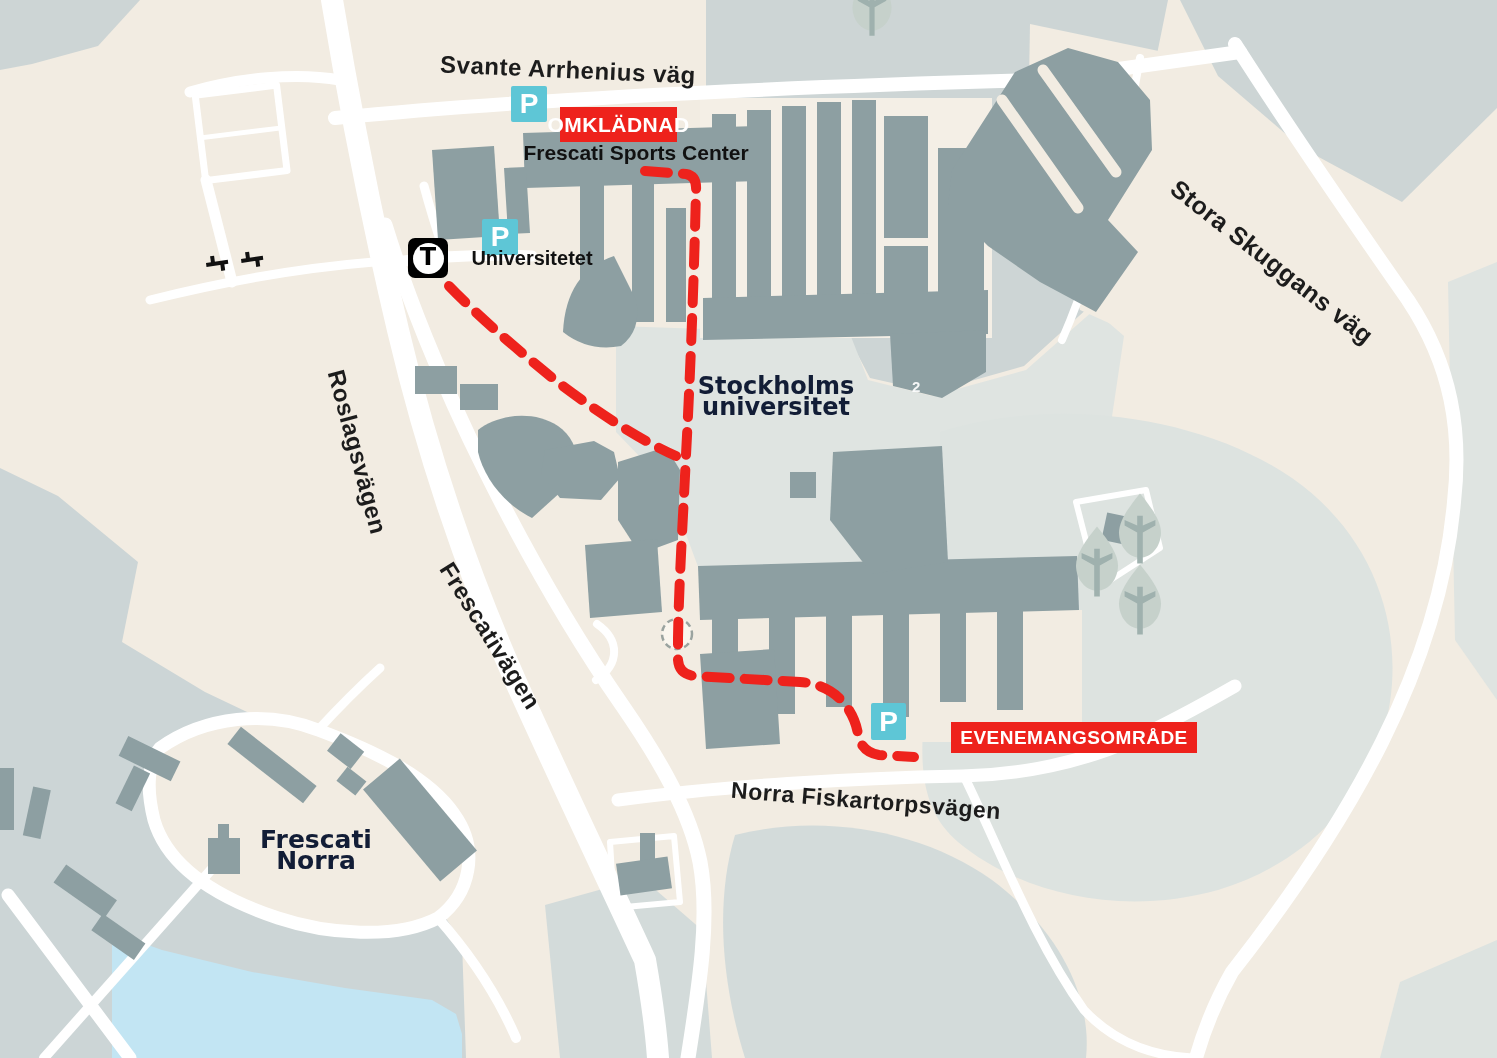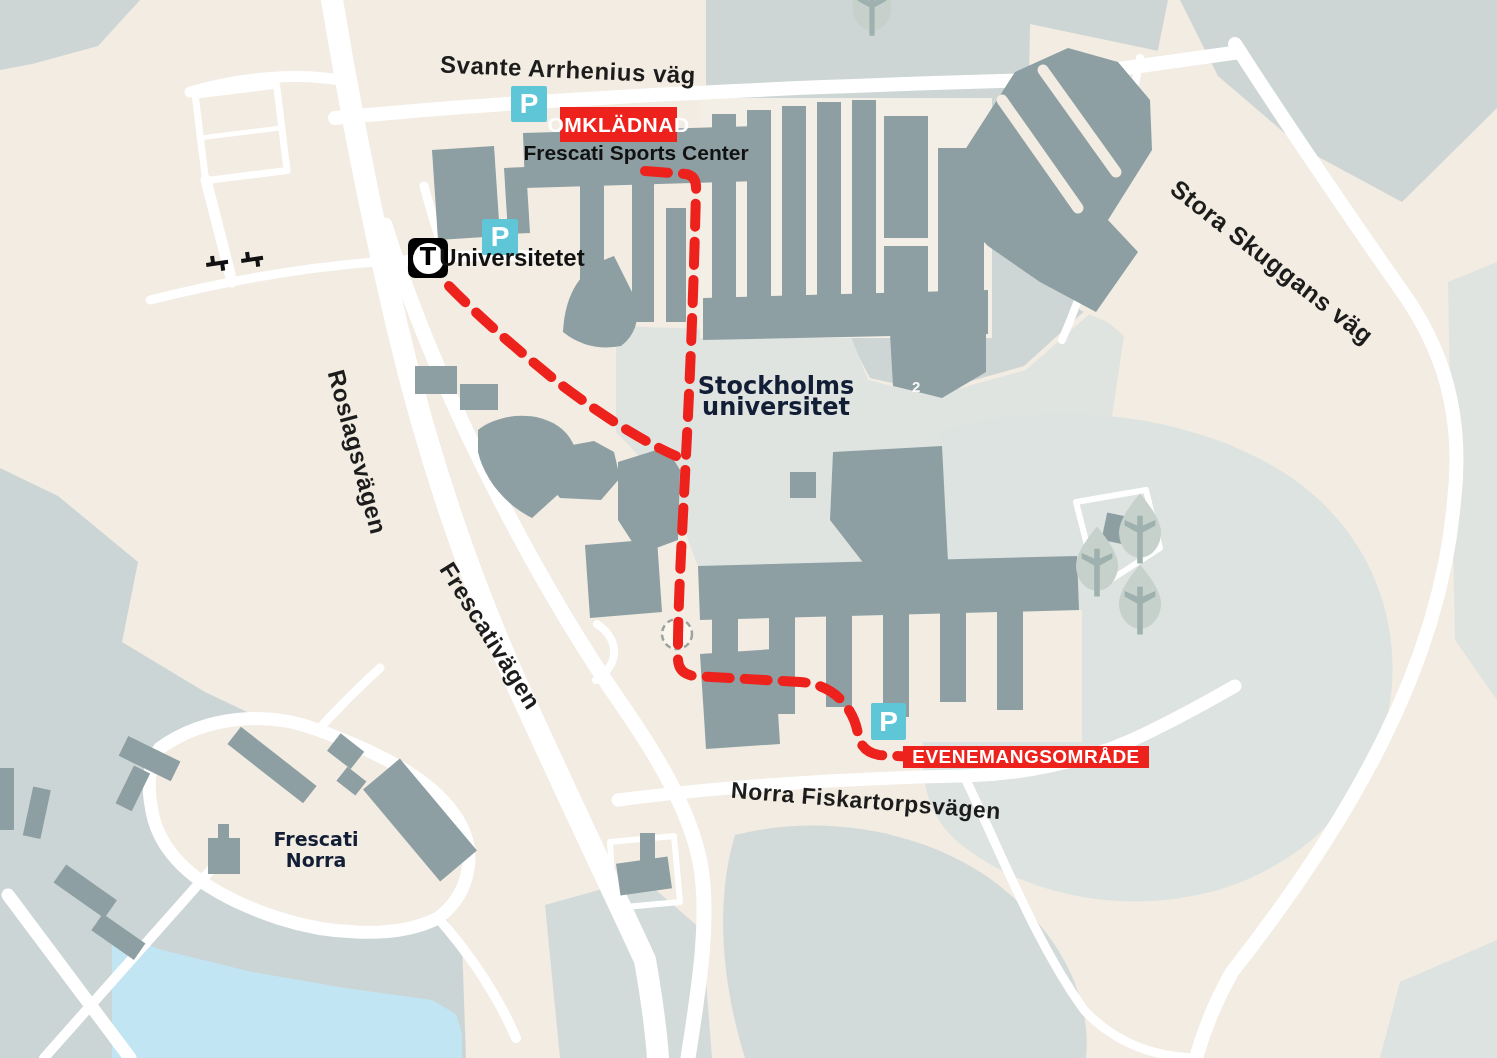--- a/index.html
+++ b/index.html
@@ -17,39 +17,39 @@
   .road-label.svante{left:568px;top:70px;transform:translate(-50%,-50%) rotate(2.5deg);}
   .road-label.roslags{left:357px;top:452px;transform:translate(-50%,-50%) rotate(75deg);}
   .road-label.frescativ{left:490px;top:636px;transform:translate(-50%,-50%) rotate(58deg);}
   .road-label.stora{left:1272px;top:262px;font-size:25px;transform:translate(-50%,-50%) rotate(38deg);}
   .road-label.norra{left:866px;top:801px;font-size:23px;transform:translate(-50%,-50%) rotate(4.5deg);}
   .place-label{
     position:absolute;transform:translate(-50%,-50%);white-space:nowrap;
     font-weight:700;color:#111111;font-size:21px;
   }
   .place-label.sports{left:636px;top:153px;text-align:center;}
-  .place-label.tstation{left:512px;top:258px;font-size:24px;}
+  .place-label.tstation{left:532px;top:258px;font-size:20px;}
   .navy{
     position:absolute;transform:translate(-50%,-50%);text-align:center;
     font-family:"DejaVu Sans",sans-serif;font-weight:700;color:#121d36;
-    font-size:19px;line-height:21px;white-space:nowrap;
+    font-size:25px;line-height:21px;white-space:nowrap;
   }
   .navy.univ{left:776px;top:397px;font-size:24px;}
   .navy.hage{left:316px;top:850px;}
   .map-number{
     position:absolute;left:912px;top:378px;color:#ffffff;opacity:.92;
     font-weight:700;font-size:15px;
   }
   .banner{
     position:absolute;background:#ee221c;color:#ffffff;font-weight:700;
     display:flex;align-items:center;justify-content:center;
     letter-spacing:.5px;white-space:nowrap;
   }
   .banner.omkladnad{left:560px;top:107px;width:117px;height:35px;font-size:21px;}
-  .banner.evenemang{left:903px;top:722px;width:246px;height:22px;font-size:19px;margin-top:24px;}
+  .banner.evenemang{left:951px;top:722px;width:246px;height:31px;font-size:19px;}
   .p-icon{
     position:absolute;width:36px;height:36px;background:#5ec6d6;border-radius:2px;
     color:#ffffff;font-weight:700;font-size:28px;line-height:36px;text-align:center;
     font-family:"Liberation Sans",sans-serif;
   }
   .p-icon.p1{left:511px;top:86px;}
   .p-icon.p2{left:482px;top:219px;}
   .p-icon.p3{left:871px;top:703px;width:35px;height:37px;line-height:37px;}
   .t-icon{
     position:absolute;left:408px;top:238px;width:40px;height:40px;background:#000000;

